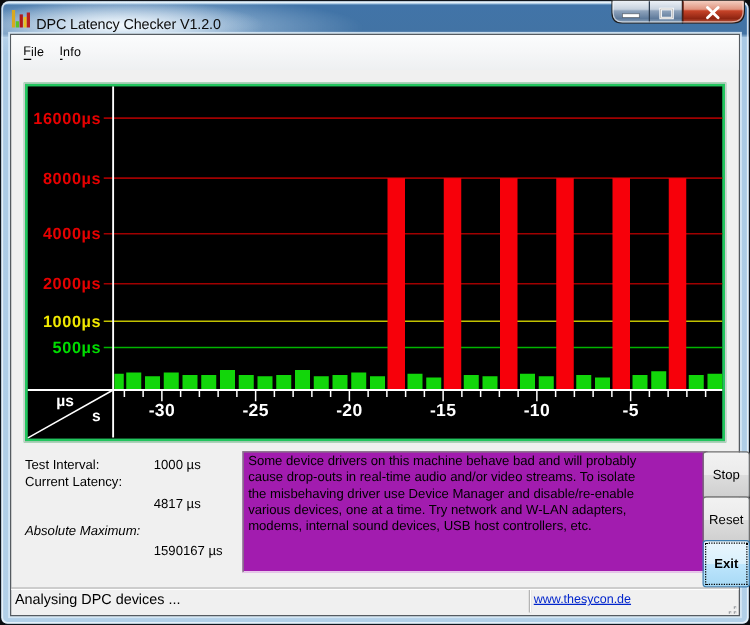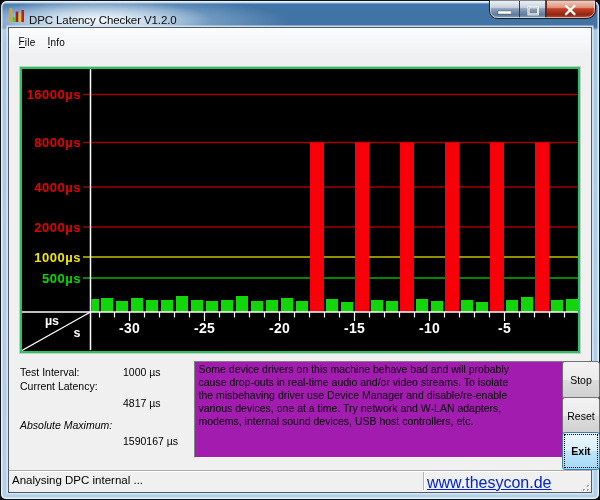--- a/index.html
+++ b/index.html
@@ -32,21 +32,21 @@
   .btn{position:absolute;left:533px;width:38px;height:38px;border:1px solid #707070;border-radius:3px;
     background:linear-gradient(180deg,#f2f2f2 0%,#ebebeb 50%,#dddddd 50%,#cfcfcf 100%);
     display:flex;align-items:center;justify-content:center;font-size:10.5px;color:#000;box-sizing:border-box;margin-left:20px;}
   #exitbtn{border:1px solid #3c7fb1;background:linear-gradient(180deg,#eaf6fd 0%,#d9f0fc 50%,#bee6fd 50%,#a7d9f5 100%);font-weight:bold;}
   #exitbtn:before{content:"";position:absolute;left:1px;top:1px;right:1px;bottom:1px;border:1px dotted #000;}
   
   #statussep{position:absolute;left:0;top:442px;width:582px;height:1px;background:#aaaaaa;}
   #statussep2{position:absolute;left:0;top:443px;width:582px;height:1px;background:#ffffff;}
   #statustext{position:absolute;left:3px;top:446px;font-size:11.5px;color:#000;}
   #statvsep{position:absolute;left:414px;top:444px;width:1px;height:18px;background:#b4b4b4;border-right:1px solid #fff;}
-  #weblink{position:absolute;left:418px;top:446px;font-size:16px;color:#0024cc;text-decoration:underline;}
+  #weblink{position:absolute;left:418px;top:446px;font-size:10px;color:#0024cc;text-decoration:underline;}
 </style>
 </head>
 <body>
 <div id="win">
   <div id="frame"></div>
   <svg id="wicon" width="15" height="16" viewBox="0 0 15 16">
     <rect x="0.5" y="1" width="2.6" height="14" fill="#d8a820"></rect>
     <rect x="3.6" y="10" width="2.6" height="5" fill="#58c428"></rect>
     <rect x="6.7" y="4.5" width="2.6" height="10.5" fill="#b01818"></rect>
     <rect x="9.8" y="6.5" width="2.6" height="8.5" fill="#e8c020"></rect>
@@ -186,21 +186,21 @@
     <div class="lab" style="left:11px;top:352px;">Current Latency:</div>
     <div class="lab" style="left:114px;top:369px;">4817 µs</div>
     <div class="lab" style="left:11px;top:391px;font-style:italic;">Absolute Maximum:</div>
     <div class="lab" style="left:114px;top:407px;">1590167 µs</div>
     <div id="textbox">Some device drivers on this machine behave bad and will probably<br>cause drop-outs in real-time audio and/or video streams. To isolate<br>the misbehaving driver use Device Manager and disable/re-enable<br>various devices, one at a time. Try network and W-LAN adapters,<br>modems, internal sound devices, USB host controllers, etc.</div>
     <div class="btn" id="stopbtn" style="top:333px;">Stop</div>
     <div class="btn" id="resetbtn" style="top:369px;">Reset</div>
     <div class="btn" id="exitbtn" style="top:404px;">Exit</div>
     <div id="statussep"></div>
     <div id="statussep2"></div>
-    <div id="statustext">Analysing DPC internal ...</div>
+    <div id="statustext">Analysing DPC devices ...</div>
     <div id="statvsep"></div>
     <div id="weblink">www.thesycon.de</div>
     <svg id="grip" width="10" height="10" style="position:absolute;left:571px;top:454px;">
       <g fill="#9da0a4">
         <rect x="7" y="7" width="2" height="2"></rect>
           <rect x="3" y="7" width="2" height="2"></rect>
           <rect x="7" y="3" width="2" height="2"></rect>
       </g>
       <g fill="#fdfdfd">
         <rect x="8" y="8" width="1" height="1"></rect>

